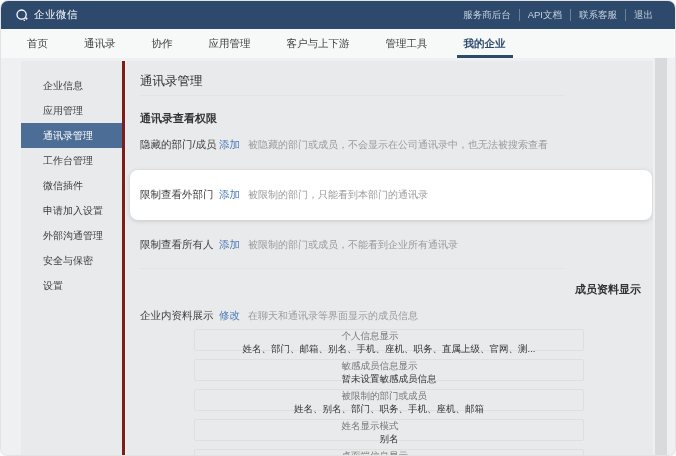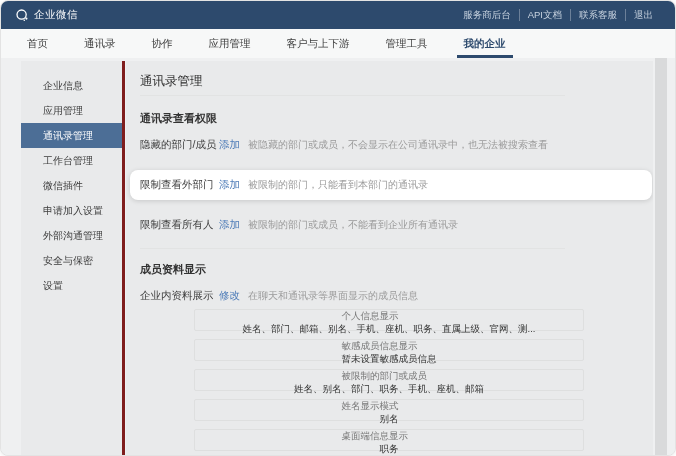--- a/index.html
+++ b/index.html
@@ -36,28 +36,28 @@
         padding:0 12px 0 14px;box-sizing:border-box;overflow:hidden;}
   .page-title{margin-top:12px;font-size:12.5px;color:#2f2f2f;line-height:16px;}
   .divider{border-top:1px solid #e2e3e3;width:425px;margin-top:6px;}
   .sec-heading{margin-top:16px;font-size:11px;font-weight:bold;color:#333333;line-height:13px;}
 
   .setting-row{display:flex;align-items:center;margin-top:13px;}
   .row-label{width:79px;flex:none;font-size:10.5px;color:#3c3c3c;}
   .row-action{flex:none;font-size:10.5px;color:var(--link-blue,#4e7cb8);margin-right:8px;cursor:pointer;}
   .row-desc{font-size:10px;color:#9b9b9b;white-space:nowrap;}
 
-  .spotlight{margin:18px -11px 0 -10px;height:30px;background:var(--highlight-bg,#ffffff);
+  .spotlight{margin:18px -11px 0 -10px;height:50px;background:var(--highlight-bg,#ffffff);
              border-radius:8px;box-shadow:0 1px 5px rgba(0,0,0,.15);
              display:flex;align-items:center;padding:0 0 0 10px;}
   .spotlight .setting-row{margin-top:0;}
 
   .row-gap-lg{margin-top:18px;}
   .divider2{margin-top:16px;}
-  .heading2{margin-top:14px;}
+  .heading2{margin-top:14px;text-align:right;}
 
   .detail-boxes{margin-left:54px;margin-top:6px;width:390px;}
   .detail-box{height:22px;border:1px solid #dedfdf;border-radius:2px;background:transparent;
               display:flex;align-items:center;padding:0 12px;margin-bottom:8px;box-sizing:border-box;flex-direction:column;}
   .box-label{min-width:95px;flex:none;font-size:9.5px;color:#777777;white-space:nowrap;padding-right:8px;box-sizing:border-box;}
   .box-value{font-size:9.5px;color:#333333;white-space:nowrap;}
 
   .scrollbar{position:absolute;left:634px;top:0;width:12px;bottom:0;background:#d9dadb;}
   
   .page .scrollbar{left:654px;}

